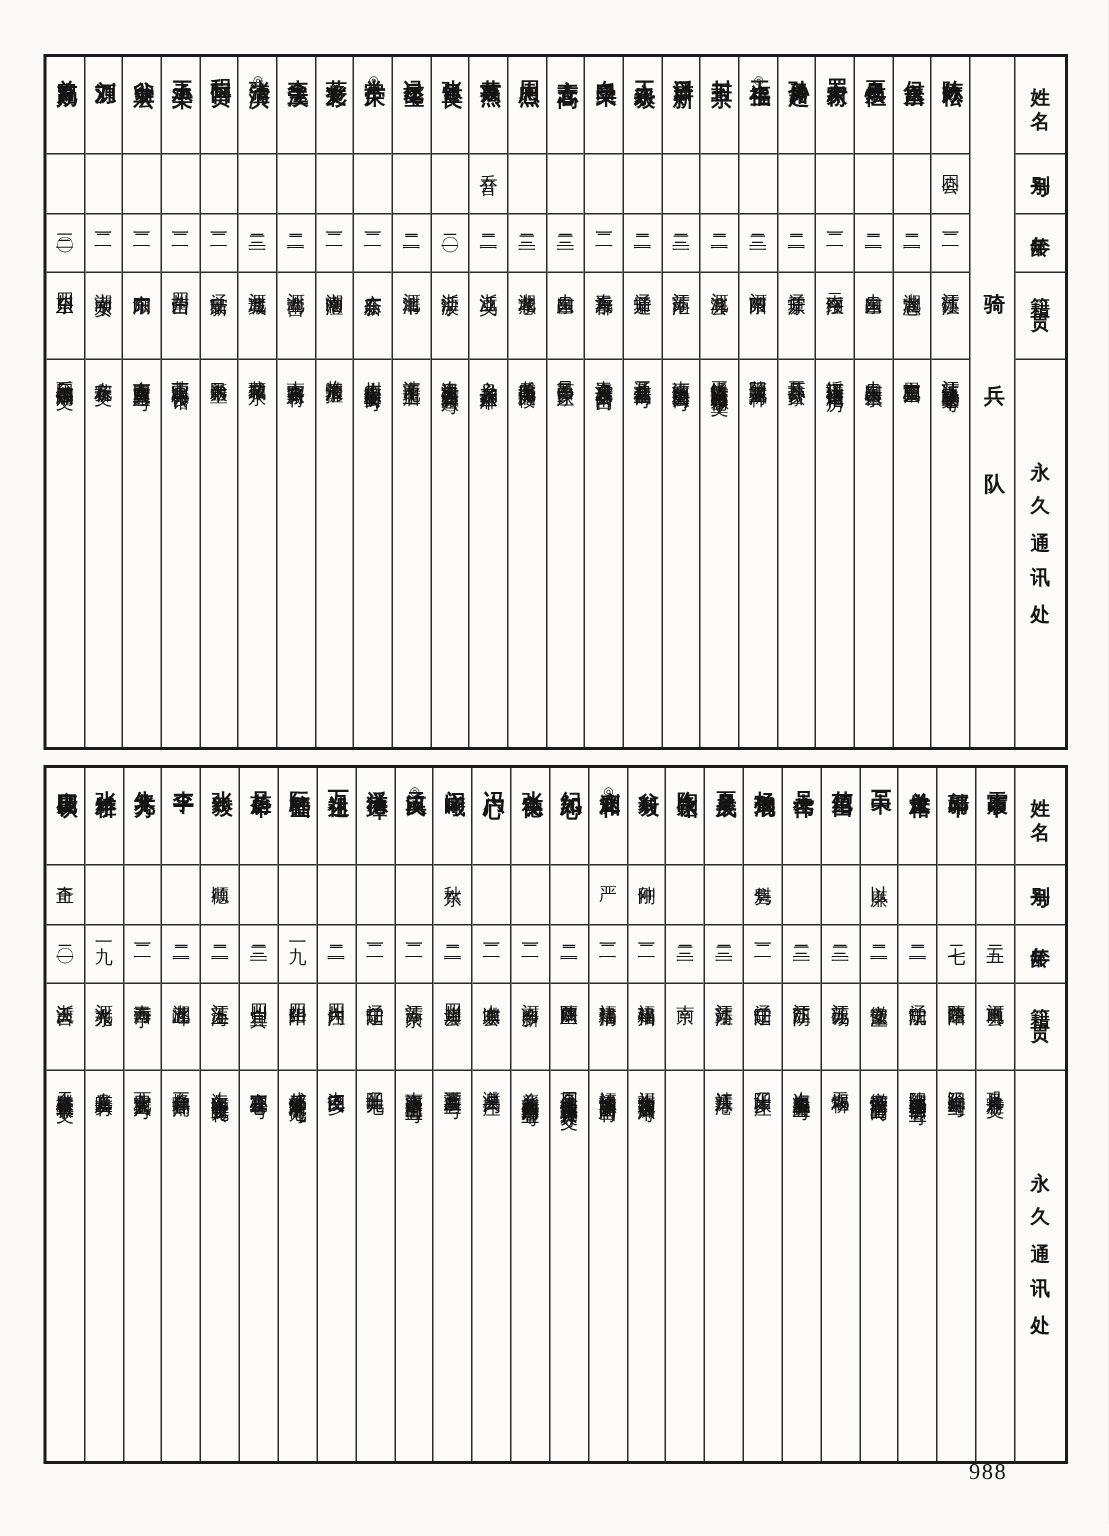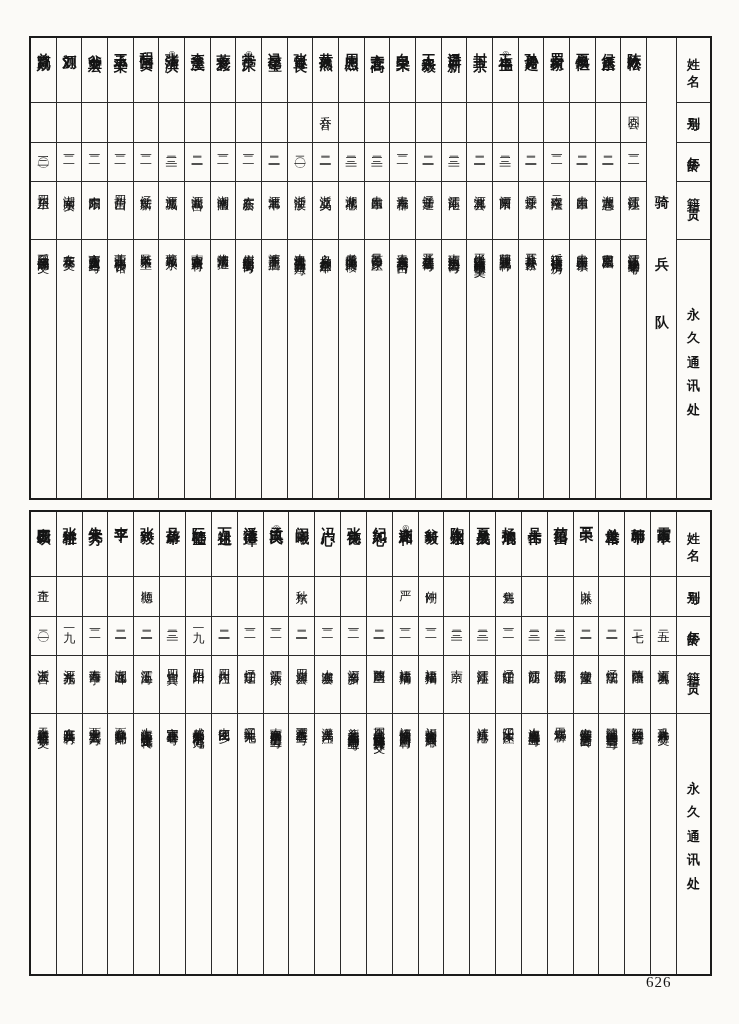--- a/index.html
+++ b/index.html
@@ -913,14 +913,14 @@
         </div>
         <div class="cell row-native">
           <span class="vtext">浙江天台</span>
         </div>
         <div class="cell row-addr">
           <span class="vtext addr-text">天台滕桥镇王长慕交</span>
         </div>
       </div>
     </div>
 
-  <div class="page-number">626</div>
+  <div class="page-number">988</div>
 </div>
 
 </body></html>

